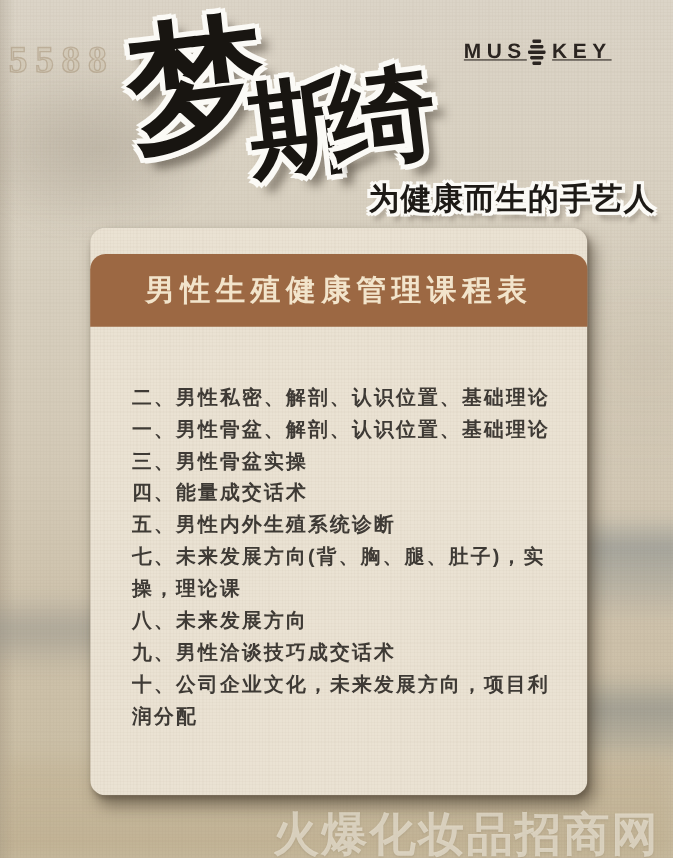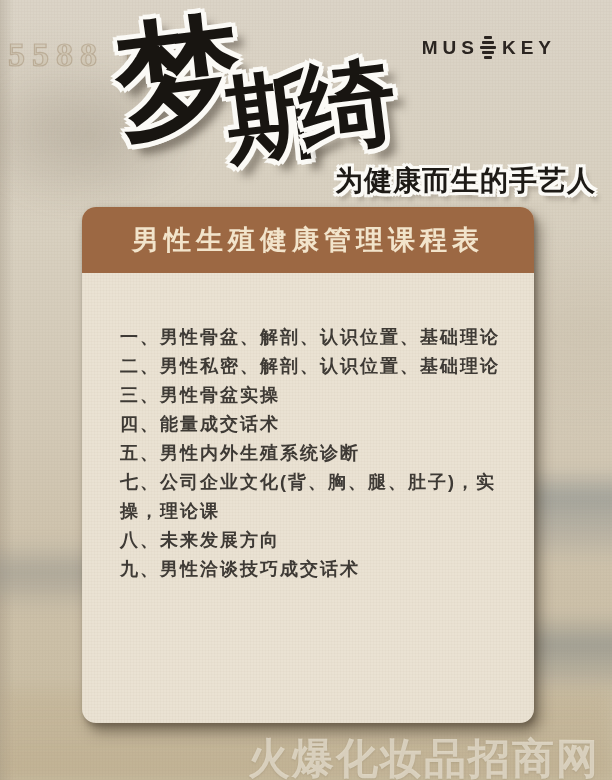--- a/index.html
+++ b/index.html
@@ -35,21 +35,21 @@
 
   .wm-top{
     position:absolute;left:8px;top:12px;
     font-family:"Liberation Serif",serif;font-weight:700;font-size:34px;letter-spacing:7px;
     color:rgba(196,180,152,.20);
     -webkit-text-stroke:1.2px rgba(152,130,100,.40);
     white-space:nowrap;
     margin-top:24px;
   }
   .logo{position:absolute;right:56px;top:36px;display:flex;align-items:center;
-    color:#2b2521;font-size:19px;font-weight:600;letter-spacing:5px;}
+    color:#2b2521;font-size:19px;font-weight:600;letter-spacing:5px;text-decoration:underline;}
   .logo-ebars{display:flex;flex-direction:column;align-items:center;gap:2px;margin:0 6px 0 1px;}
   .logo-ebars i{display:block;height:3px;background:#2b2521;border-radius:1px;}
   .logo-ebars i:nth-child(1){width:8px;}
   .logo-ebars i:nth-child(2){width:12px;}
   .logo-ebars i:nth-child(3){width:16px;}
   .logo-ebars i:nth-child(4){width:12px;}
   .logo-ebars i:nth-child(5){width:8px;}
 
   .brand-char{
     position:absolute;font-family:"Liberation Serif",serif;font-weight:900;color:#181511;
@@ -76,21 +76,21 @@
     position:absolute;left:82px;top:207px;width:452px;height:516px;
     background:
       repeating-linear-gradient(0deg, rgba(140,120,95,.035) 0 1px, transparent 1px 3px),
       repeating-linear-gradient(90deg, rgba(140,120,95,.035) 0 1px, transparent 1px 3px),
       #eae2d3;
     border-radius:14px;
     box-shadow:6px 9px 14px rgba(70,58,44,.55), 2px 3px 5px rgba(70,58,44,.35);
   }
   .card-header{
     height:66px;background:#9c6843;border-radius:14px 14px 0 0;
-    display:flex;align-items:center;justify-content:center;
+    display:flex;align-items:center;justify-content:center;margin-top:24px;
   }
   .card-title{
     font-family:"Liberation Serif",serif;font-weight:700;font-size:27px;
     letter-spacing:5px;color:#f2e4cb;white-space:nowrap;
   }
   .card-body{padding:50px 24px 0 38px;}
   .course-item{
     font-size:18px;line-height:29px;letter-spacing:2px;font-weight:700;color:#3e3a35;
     word-break:break-all;text-align:left;
   }
@@ -132,26 +132,27 @@
   <span class="brand-char brand-2">斯</span>
   <span class="brand-char brand-3">绮</span>
 
   <div class="tagline">为健康而生的手艺人</div>
 
   <div class="card">
     <div class="card-header">
       <span class="card-title">男性生殖健康管理课程表</span>
     </div>
     <div class="card-body">
+        <div class="course-item">二、男性私密、解剖、认识位置、基础理论</div>
         <div class="course-item">一、男性骨盆、解剖、认识位置、基础理论</div>
-        <div class="course-item">二、男性私密、解剖、认识位置、基础理论</div>
         <div class="course-item">三、男性骨盆实操</div>
         <div class="course-item">四、能量成交话术</div>
         <div class="course-item">五、男性内外生殖系统诊断</div>
-        <div class="course-item">七、公司企业文化(背、胸、腿、肚子)，实操，理论课</div>
+        <div class="course-item">七、未来发展方向(背、胸、腿、肚子)，实操，理论课</div>
         <div class="course-item">八、未来发展方向</div>
         <div class="course-item">九、男性洽谈技巧成交话术</div>
+        <div class="course-item">十、公司企业文化，未来发展方向，项目利润分配</div>
       </div>
   </div>
 
   <div class="wm-bottom">火爆化妆品招商网</div>
 
 </div>
 
 </body></html>

